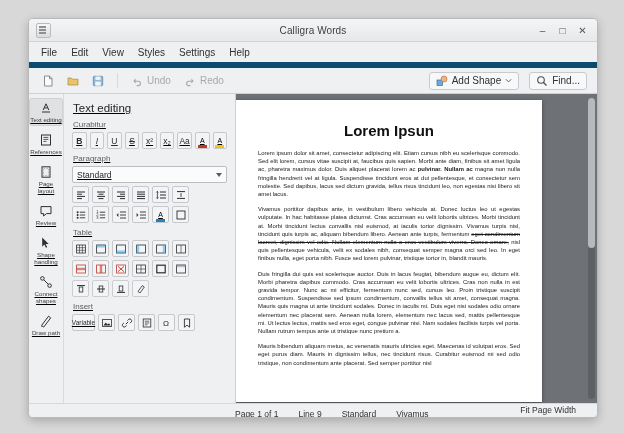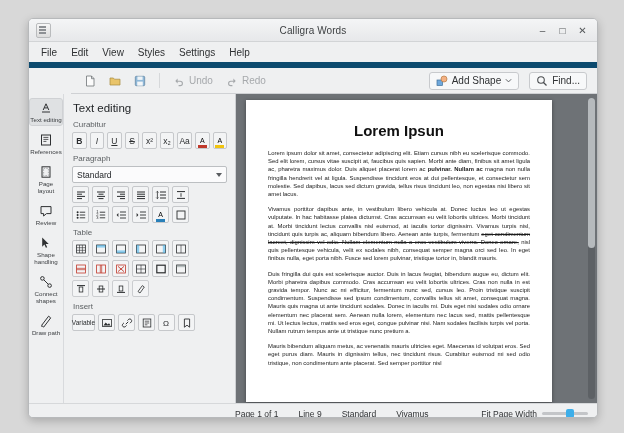--- a/index.html
+++ b/index.html
@@ -16,34 +16,34 @@
   .tb-icon:after{content:"";position:absolute;left:2px;top:2px;width:7px;height:2px;background:#8d9094;box-shadow:0 3px 0 #8d9094,0 6px 0 #8d9094;}
   .tb-title{position:absolute;left:0;right:0;text-align:center;font-size:10px;color:#3c3f41;letter-spacing:.1px;}
   .tb-right{margin-left:auto;display:flex;align-items:center;gap:9px;padding-right:9px;font-size:10px;color:#4a4d50;}
   .tb-btn{width:11px;height:11px;line-height:11px;text-align:center;font-size:10px;color:#55585b;cursor:default;}
 
   
   .menubar{height:20px;background:#eff0f1;border-bottom:6px solid #0c4a6e;display:flex;align-items:center;padding-left:6px;gap:2px;}
   .menu-item{font-size:10px;color:#2f3133;padding:2px 6px;border-radius:2px;}
 
   
-  .toolbar{height:25px;background:#eff0f1;border-bottom:1px solid #cfd1d4;display:flex;align-items:center;margin-left:42px;}
+  .toolbar{height:25px;background:#eff0f1;border-bottom:1px solid #cfd1d4;display:flex;align-items:center;}
   .tool-grp{display:flex;align-items:center;gap:3px;padding-left:8px;}
   .tbtn{display:flex;align-items:center;gap:4px;font-size:10px;color:#303234;padding:2px 5px;border-radius:3px;}
   .tbtn.dim{color:#a6a9ac;}
   .tool-right{margin-left:auto;display:flex;align-items:center;gap:10px;padding-right:10px;}
   .pill{display:flex;align-items:center;gap:4px;font-size:10px;color:#2f3133;border:1px solid #c8cacd;background:#f7f8f9;border-radius:3px;padding:2px 6px;}
   .sep{width:1px;height:15px;background:#d6d8da;margin:0 5px;}
 
   
   svg{display:block;}
   .ico{width:12px;height:12px;}
 
   
-  .content{display:flex;height:309px;}
+  .content{display:flex;height:309px;text-decoration:underline;}
 
   
   .dock{width:34px;background:#eff0f1;border-right:1px solid #d8dadd;padding-top:4px;display:flex;flex-direction:column;align-items:center;gap:4px;}
   .dock-item{width:32px;display:flex;flex-direction:column;align-items:center;gap:1px;padding:3px 0;border-radius:3px;}
   .dock-item.active{background:#dfe1e3;border:1px solid #cfd1d4;padding:2px 0;}
   .dock-lbl{font-size:6.2px;color:#3a3d40;text-align:center;line-height:7px;width:32px;}
 
   
   .panel{width:172px;background:#eff0f1;border-right:1px solid #cdcfd2;padding:6px 8px 0 8px;box-sizing:border-box;}
   .panel-title{font-size:11.5px;color:#232629;margin:2px 0 6px 1px;}
@@ -52,34 +52,34 @@
   .combo .arr{margin-left:auto;width:0;height:0;border-left:3px solid transparent;border-right:3px solid transparent;border-top:4px solid #5a5d60;}
   .row{display:flex;gap:3px;align-items:center;margin-top:3px;}
   .fbtn{width:15px;height:15px;background:#f3f4f5;border:1px solid #c6c8cb;border-radius:2px;display:flex;align-items:center;justify-content:center;font-size:8.5px;color:#2b2d2f;}
   .fbtn.wide{width:21px;}
   .fbtn.plain{border-color:#cbcdd0;}
   .sw{width:15px;height:15px;border:1px solid #c6c8cb;border-radius:2px;display:flex;flex-direction:column;align-items:center;justify-content:flex-end;background:#f3f4f5;font-size:7px;}
   .sw i{display:block;width:9px;height:3px;}
 
   
   .docarea{flex:1;background:#6e7276;position:relative;overflow:hidden;}
-  .page{position:absolute;left:10px;top:6px;width:306px;height:302px;background:#fff;box-shadow:0 1px 4px rgba(0,0,0,.4);}
+  .page{position:absolute;left:0;top:6px;width:306px;height:302px;background:#fff;box-shadow:0 1px 4px rgba(0,0,0,.4);}
   .page-inner{padding:18px 22px 0 22px;}
   .doc-h1{font-size:15px;font-weight:bold;color:#111;text-align:center;margin:4px 0 10px 0;font-family:"Liberation Sans",sans-serif;}
   .doc-p{font-size:5.9px;line-height:8.2px;color:#1b1b1b;text-align:justify;margin:0 0 7px 0;font-family:"Liberation Sans",sans-serif;}
   .doc-p b{font-weight:bold;}
   .del{text-decoration:line-through;}
   .vscroll{position:absolute;right:2px;top:4px;width:7px;height:301px;background:#5d6165;border-radius:4px;}
   .vthumb{position:absolute;left:0;top:0;width:7px;height:150px;background:#b6babd;border-radius:4px;}
 
   
   .status{height:19px;background:#eff0f1;border-top:1px solid #d6d8da;display:flex;align-items:center;font-size:8.5px;color:#2f3133;}
   .st{padding:0 10px;}
   .status .spacer{flex:1;}
-  .zoomwrap{display:flex;align-items:center;gap:5px;padding-right:9px;}
+  .zoomwrap{display:flex;align-items:center;gap:5px;padding-right:21px;flex-direction:column;}
   .slider{width:46px;height:3px;background:#c3c5c8;border-radius:2px;position:relative;}
   .knob{position:absolute;top:-3px;width:8px;height:9px;border-radius:2px;background:#3daee9;}
 </style>
 </head>
 <body>
 
 <div id="app">
   <div class="window">
 
     <div class="titlebar">

